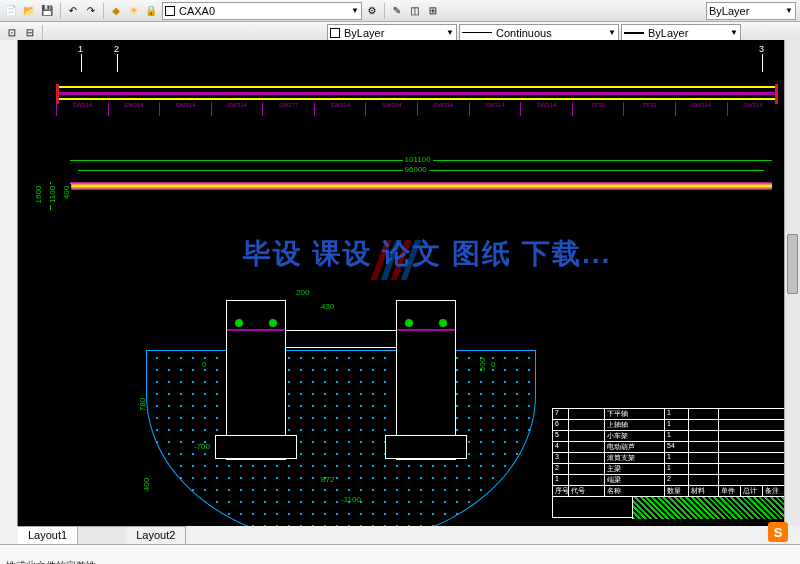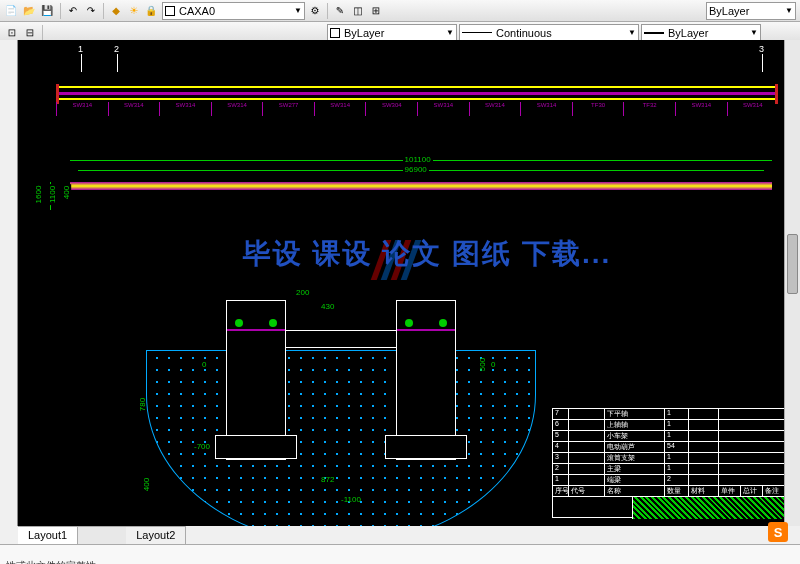--- a/index.html
+++ b/index.html
@@ -75,21 +75,21 @@
   <span class="icon">📄</span>
   <span class="icon">📂</span>
   <span class="icon">💾</span>
   <span class="sep"></span>
   <span class="icon">↶</span>
   <span class="icon">↷</span>
   <span class="sep"></span>
   <span class="icon" style="color:#c80">◆</span>
   <span class="icon" style="color:#fa0">☀</span>
   <span class="icon">🔒</span>
-  <div class="dropdown" style="width:143px">
+  <div class="dropdown" style="width:200px">
     <span style="width:10px;height:10px;background:#fff;border:1px solid #000"></span>
     <span>CAXA0</span>
     <span class="arrow" style="margin-left:auto">▼</span>
   </div>
   <span class="icon">⚙</span>
   <span class="sep"></span>
   <span class="icon">✎</span>
   <span class="icon">◫</span>
   <span class="icon">⊞</span>
   <div class="dropdown" style="width:90px;margin-left:auto">
@@ -100,21 +100,21 @@
 
 <div class="toolbar">
   <span class="icon">⊡</span>
   <span class="icon">⊟</span>
   <span class="sep"></span>
   <div class="dropdown" style="width:130px;margin-left:280px">
     <span style="width:10px;height:10px;background:#fff;border:1px solid #000"></span>
     <span>ByLayer</span>
     <span class="arrow" style="margin-left:auto">▼</span>
   </div>
-  <div class="dropdown" style="width:180px">
+  <div class="dropdown" style="width:160px">
     <span style="width:30px;border-top:1px solid #000"></span>
     <span>Continuous</span>
     <span class="arrow" style="margin-left:auto">▼</span>
   </div>
   <div class="dropdown" style="width:120px">
     <span style="width:20px;border-top:2px solid #000"></span>
     <span>ByLayer</span>
     <span class="arrow" style="margin-left:auto">▼</span>
   </div>
 </div>

